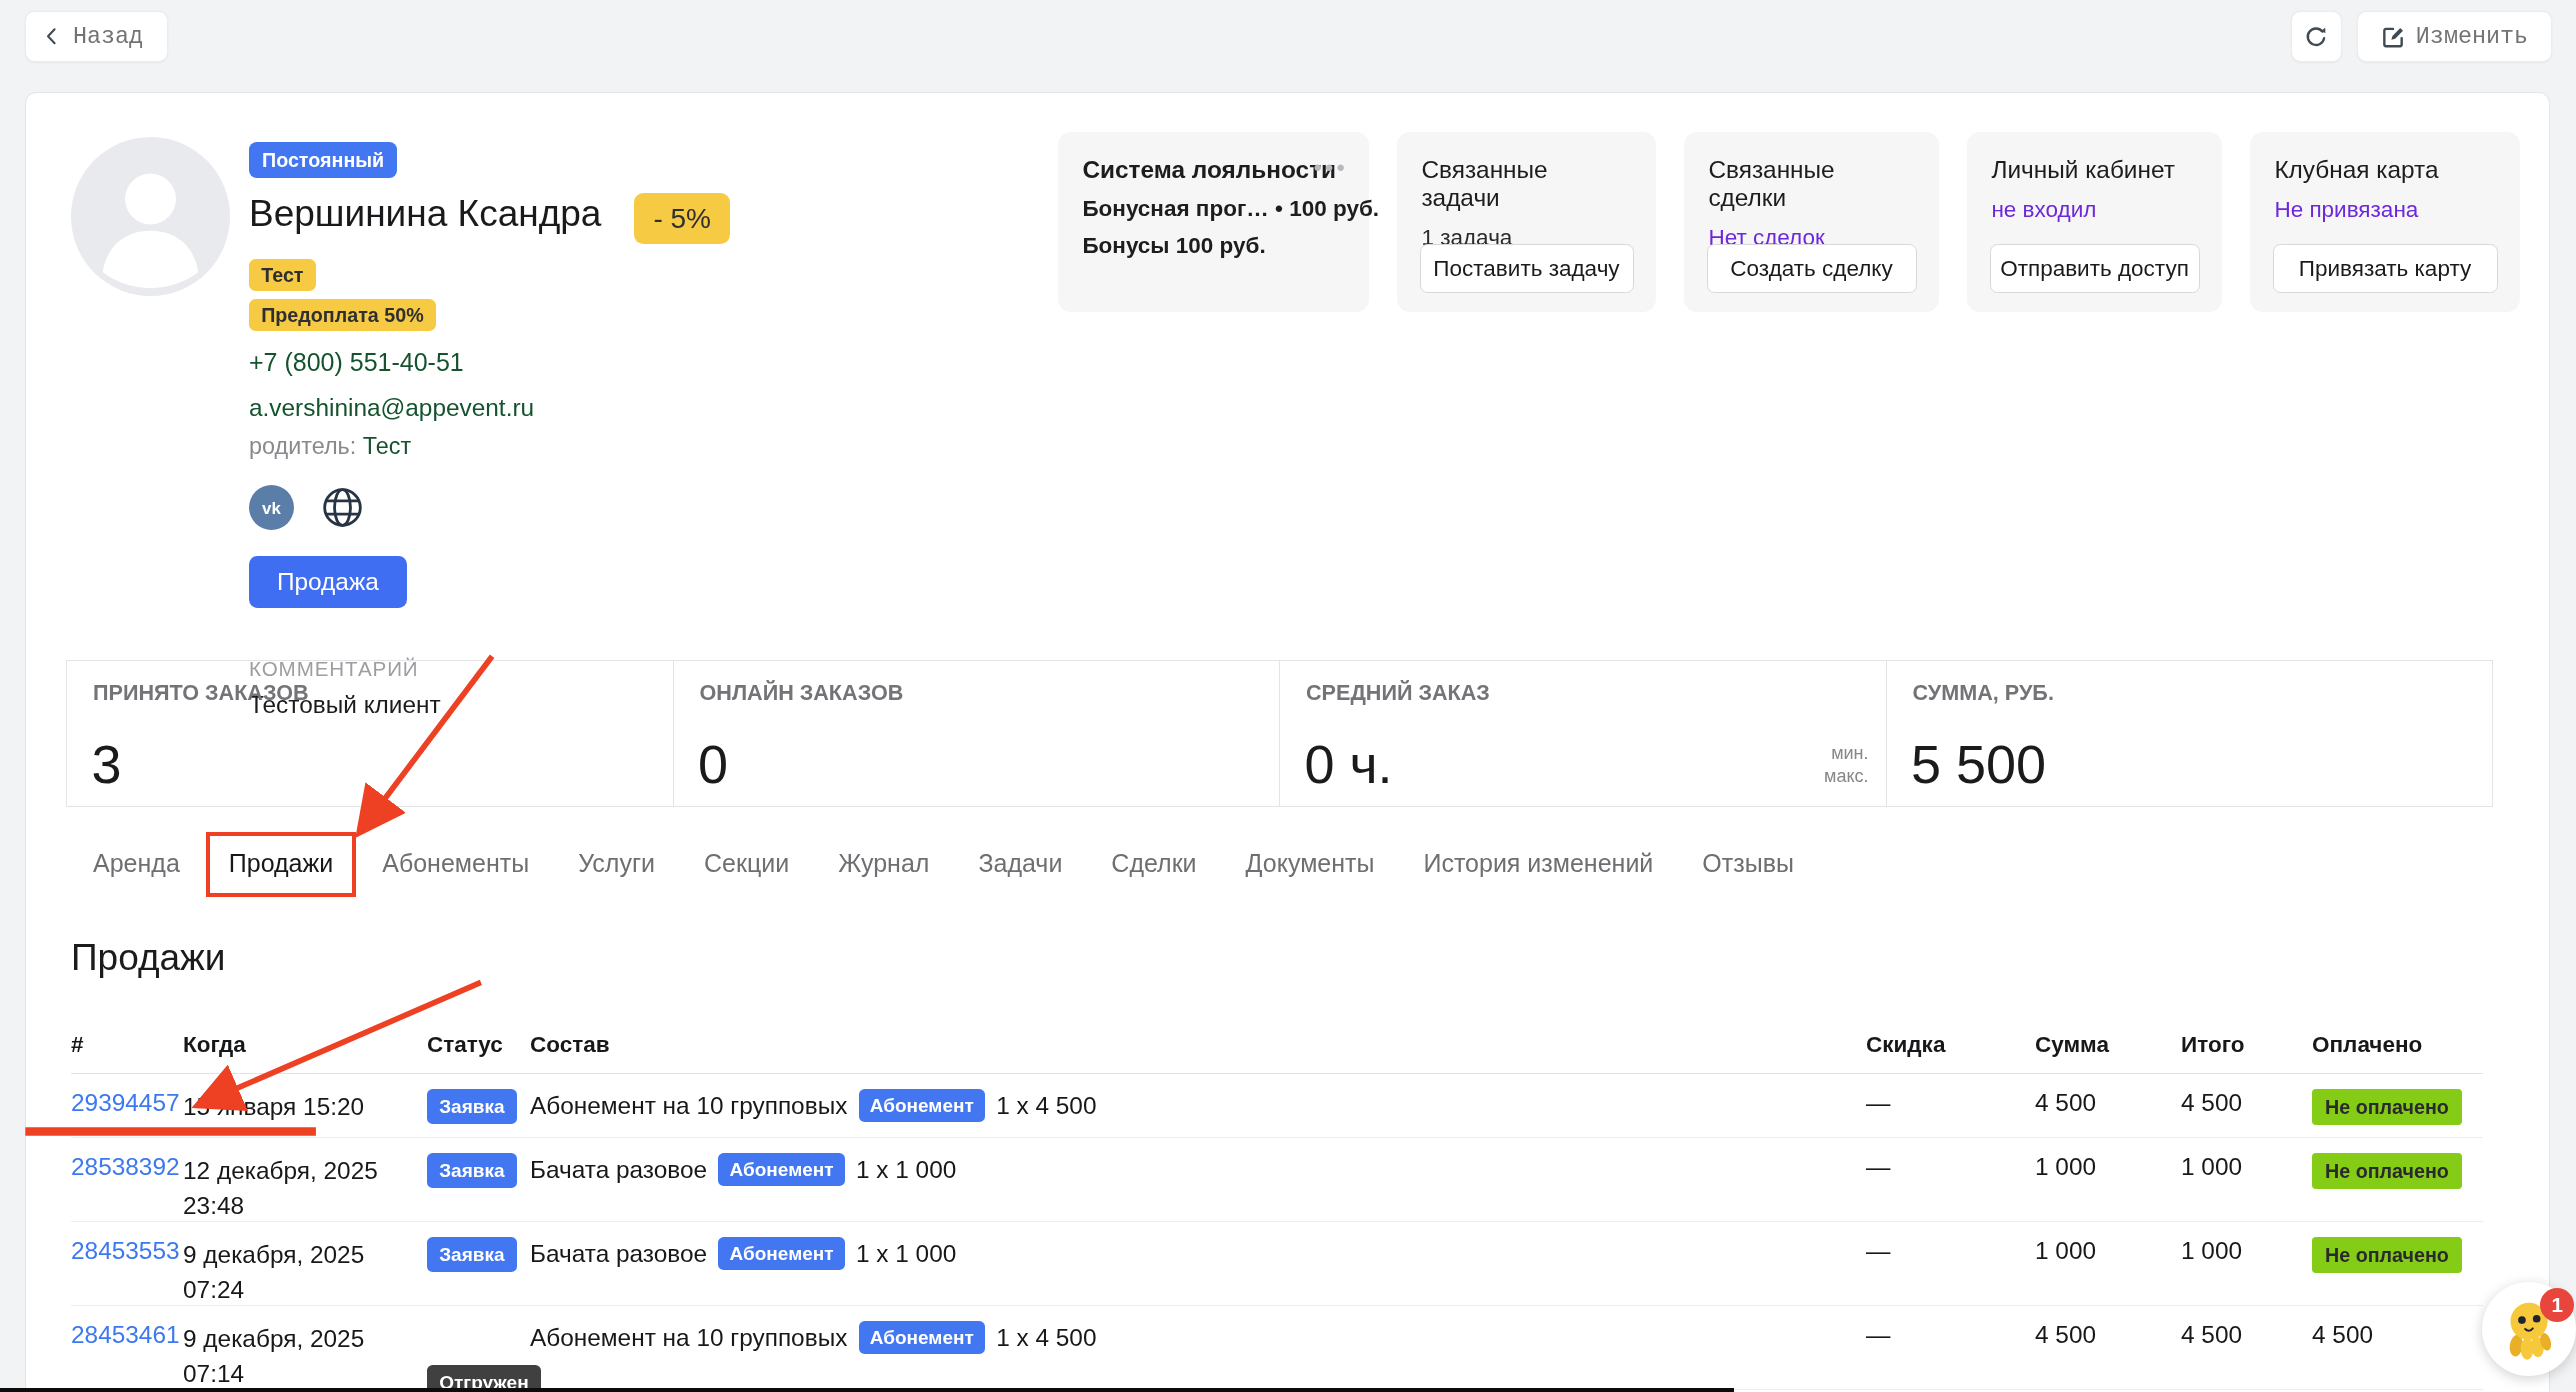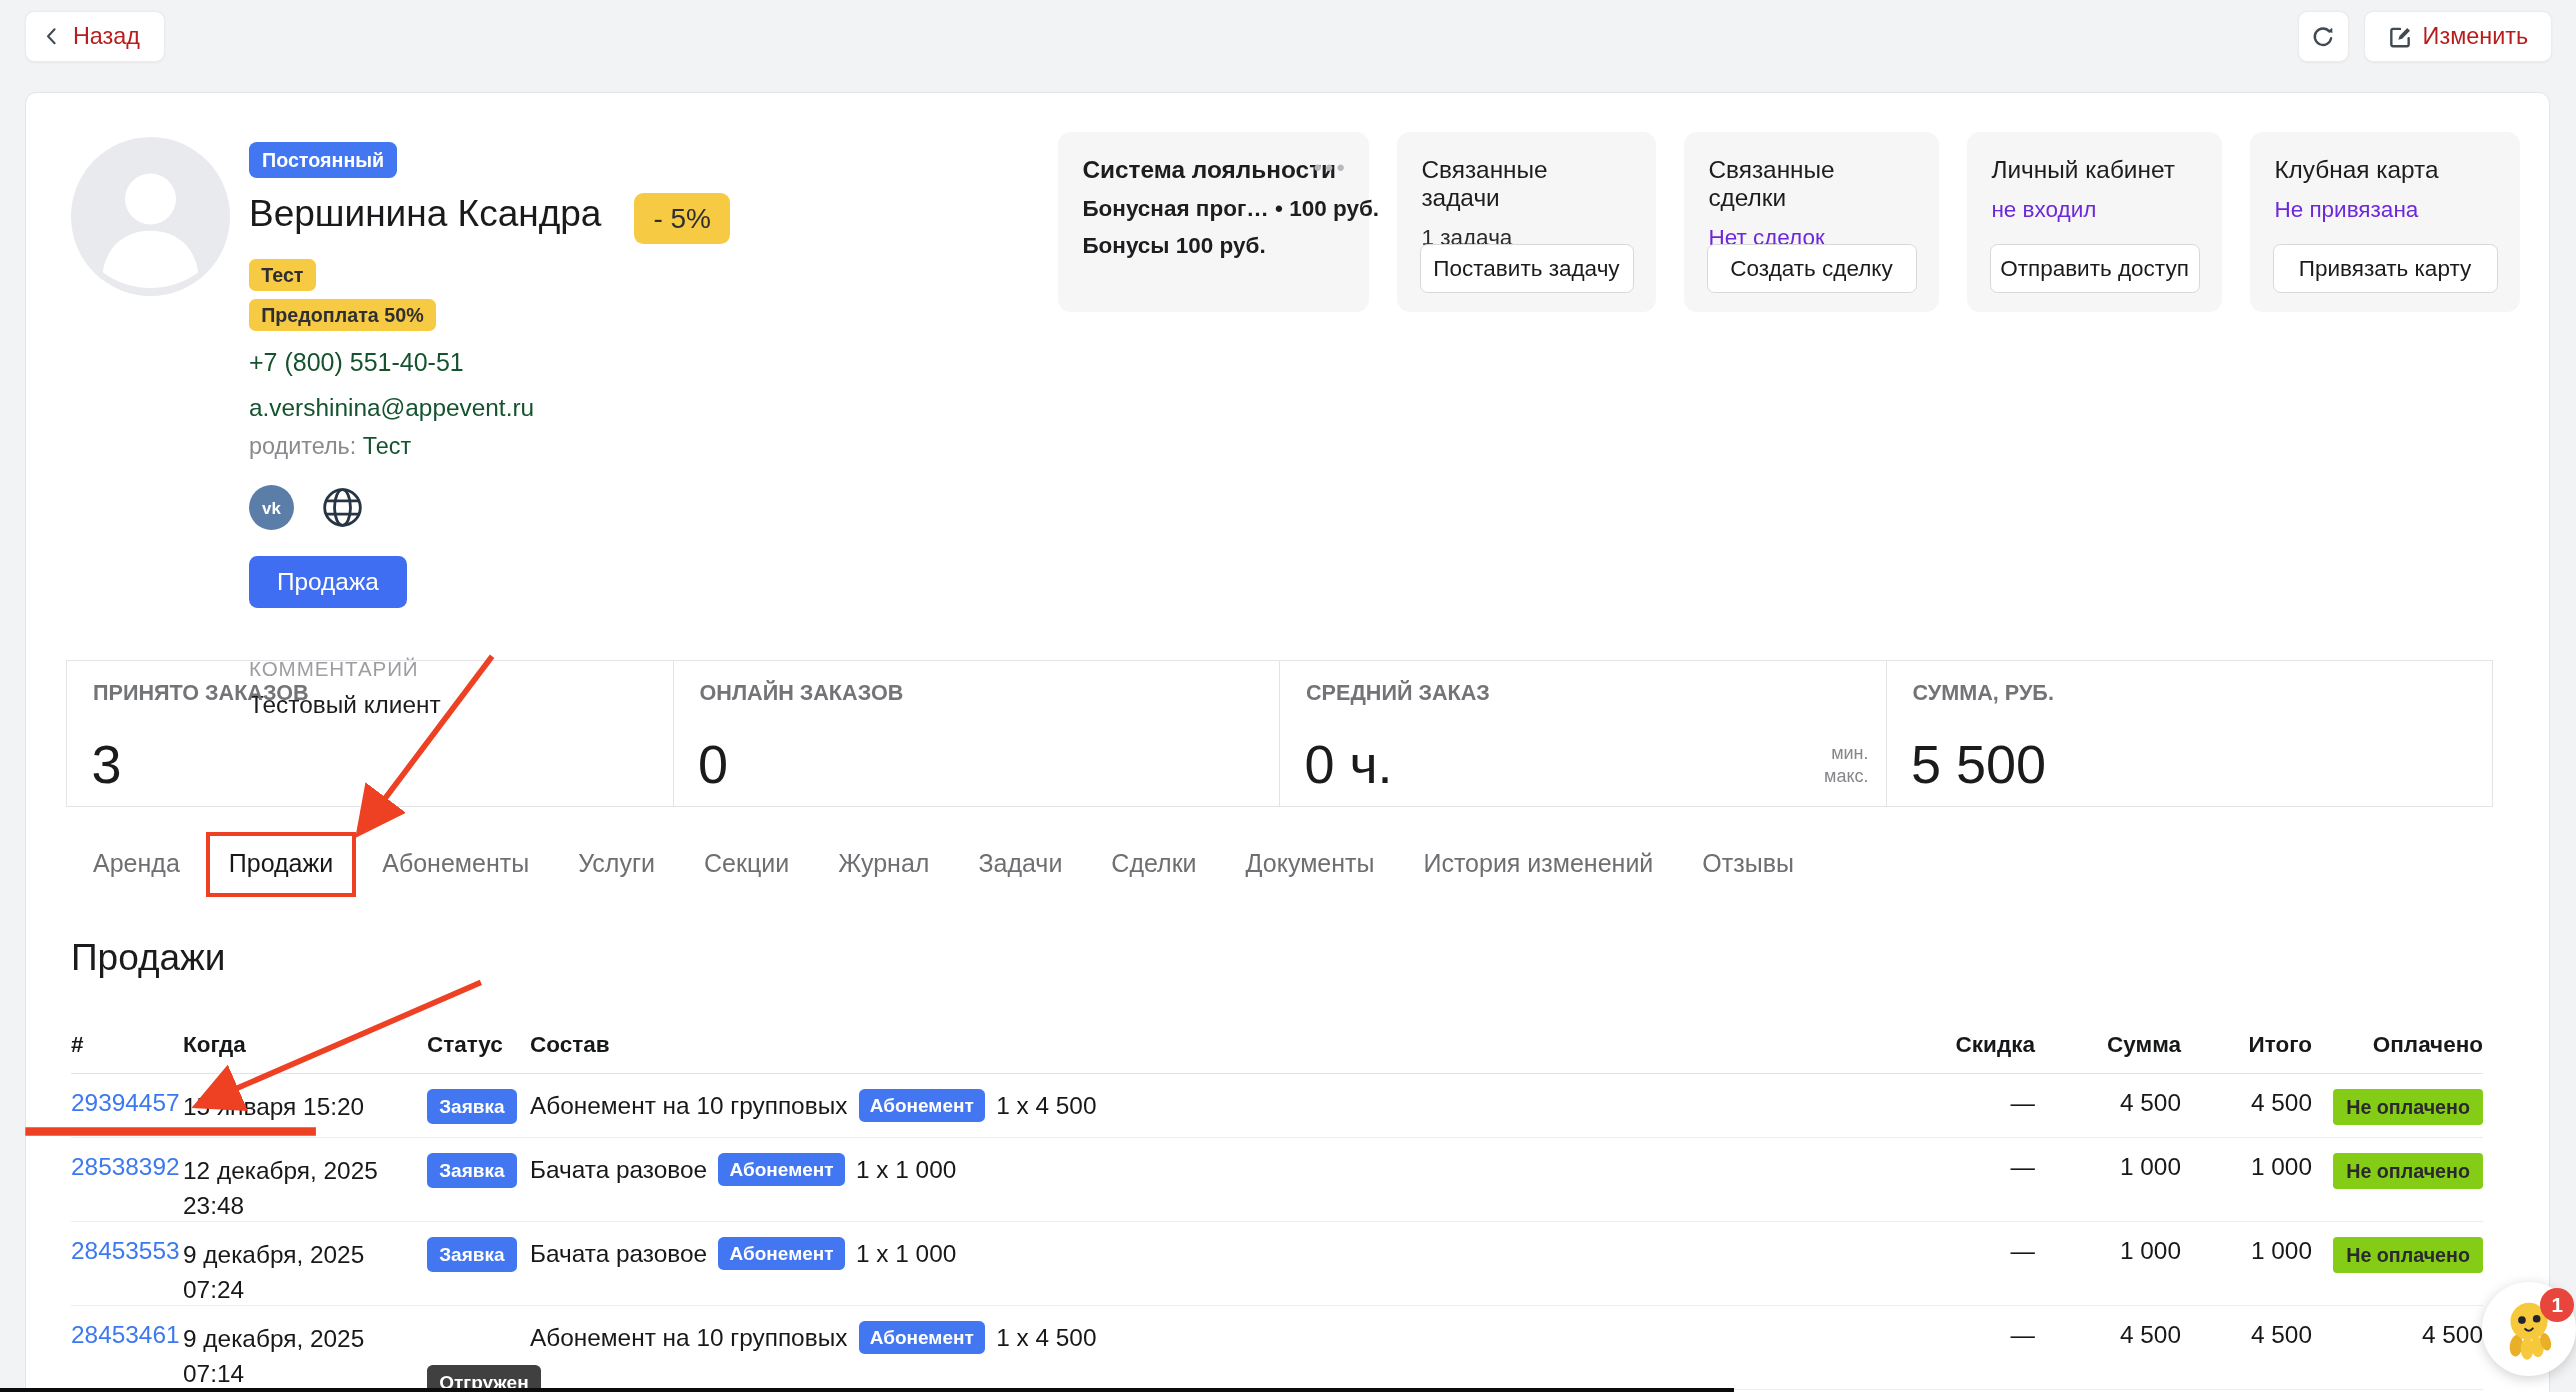--- a/index.html
+++ b/index.html
@@ -3,22 +3,22 @@
 <meta charset="utf-8">
 <style>
   * { margin:0; padding:0; box-sizing:border-box; }
   html,body { width:2576px; height:1393px; }
   body { font-family:"Liberation Sans", sans-serif; background:#f2f3f5; overflow:hidden; }
   .screen { position:relative; width:2576px; height:1393px; background:#f2f3f5; overflow:hidden; }
 
   
   .topbar { position:absolute; left:0; top:0; width:2576px; height:92px; }
   .btn-white { display:inline-flex; align-items:center; gap:9.4px; background:#ffffff; border:0.9px solid #ececee;
-               border-radius:9.4px; height:51px; font-size:23.4px; color:#b91c1c; cursor:pointer;
-               box-shadow:0 0.9px 1.9px rgba(0,0,0,.05); font-family:Liberation Sans, sans-serif; }
+               border-radius:9.4px; height:51px; font-size:23.4px; color:#737373; cursor:pointer;
+               box-shadow:0 0.9px 1.9px rgba(0,0,0,.05); font-family:Liberation Mono, monospace; }
   .back-btn { position:absolute; left:25px; top:11.2px; padding:0 24.4px 0 15px; }
   .tb-right { position:absolute; right:24.4px; top:11.2px; display:flex; gap:15px; }
   .refresh-btn { width:51px; justify-content:center; padding:0; }
   .edit-btn { padding:0 22.5px; }
   .icon-stroke { stroke:#3f4a52; stroke-width:2.2; fill:none; stroke-linecap:round; stroke-linejoin:round; }
 
   
   .main-card { position:absolute; left:25px; top:92px; width:2525px; height:1301px; background:#fff;
                border:0.9px solid #e4e4e6; border-radius:11.2px 11.2px 0 0; }
 
@@ -77,21 +77,21 @@
 
   
   .sales-title { position:absolute; left:45px; top:844px; font-size:37px; color:#1b1b1d; }
   .sales-table { position:absolute; left:45px; top:939px; width:2412px; }
   .trow { display:grid; grid-template-columns:112px 244px 103px 1fr 169px 146px 131px 171px; align-items:start; }
   .thead { border-bottom:1.9px solid #e3e3e5; padding-bottom:15px; }
   .thead > div { font-size:22.5px; font-weight:bold; color:#17181a; }
   .tbody-row { border-bottom:1.9px solid #ededef; padding-top:15px; }
   .tbody-row.h1 { height:64px; } .tbody-row.h2 { height:84px; }
   .cell { font-size:24.4px; color:#17181a; }
-  .cell.right, .thead .right { text-align:right; }
+  .cell.right, .thead .right { text-align:left; }
   .id-link { font-size:24.4px; color:#3c78f0; text-decoration:none; cursor:pointer; }
   .when { line-height:1.45; }
   .comp { display:flex; align-items:center; gap:11.2px; flex-wrap:nowrap; }
   .badge-status { display:inline-block; background:#4277f1; color:#fff; font-size:19px; font-weight:bold;
                   padding:6.6px 12.2px; border-radius:5.6px; }
   .badge-status.green { background:#404040;margin-top:44px; }
   .badge-item { display:inline-block; background:#4277f1; color:#fff; font-size:19px; font-weight:bold;
                 padding:5.6px 11.2px; border-radius:5.6px; }
   .badge-muted { display:inline-block; background:#84cc16; color:#2a2a2c; font-size:19.7px; font-weight:bold;
                  padding:6.6px 13px; border-radius:4px; }

